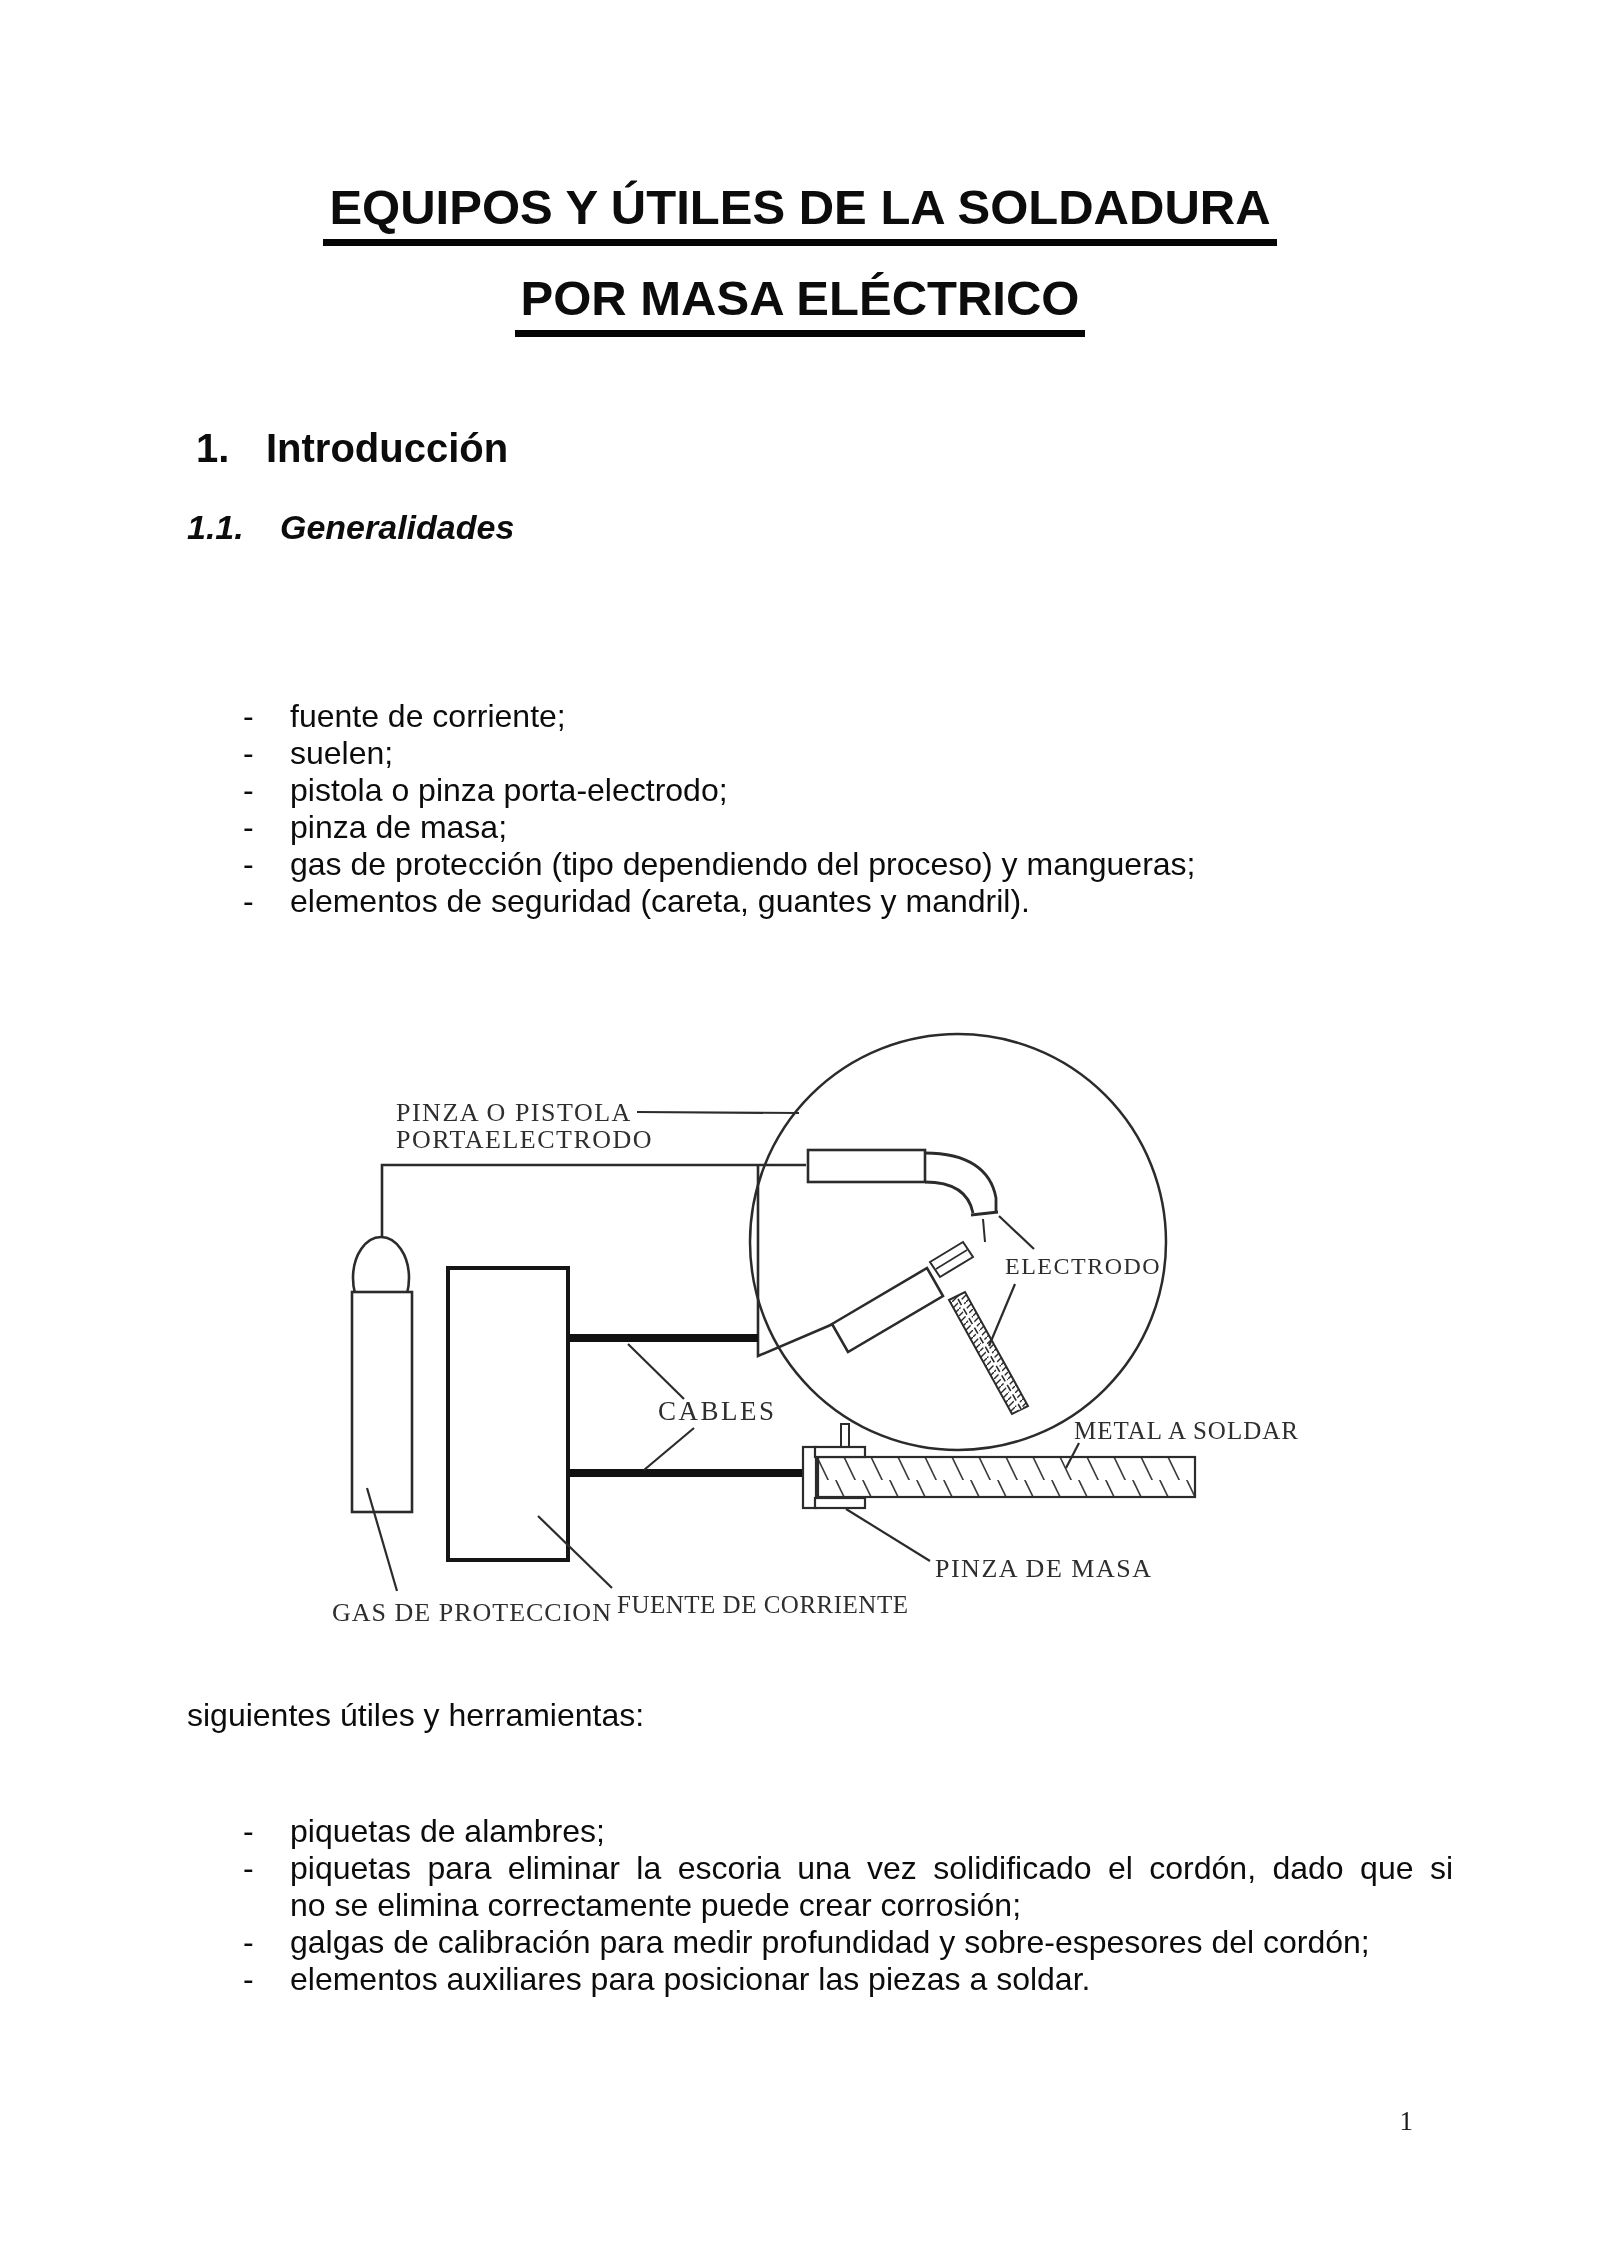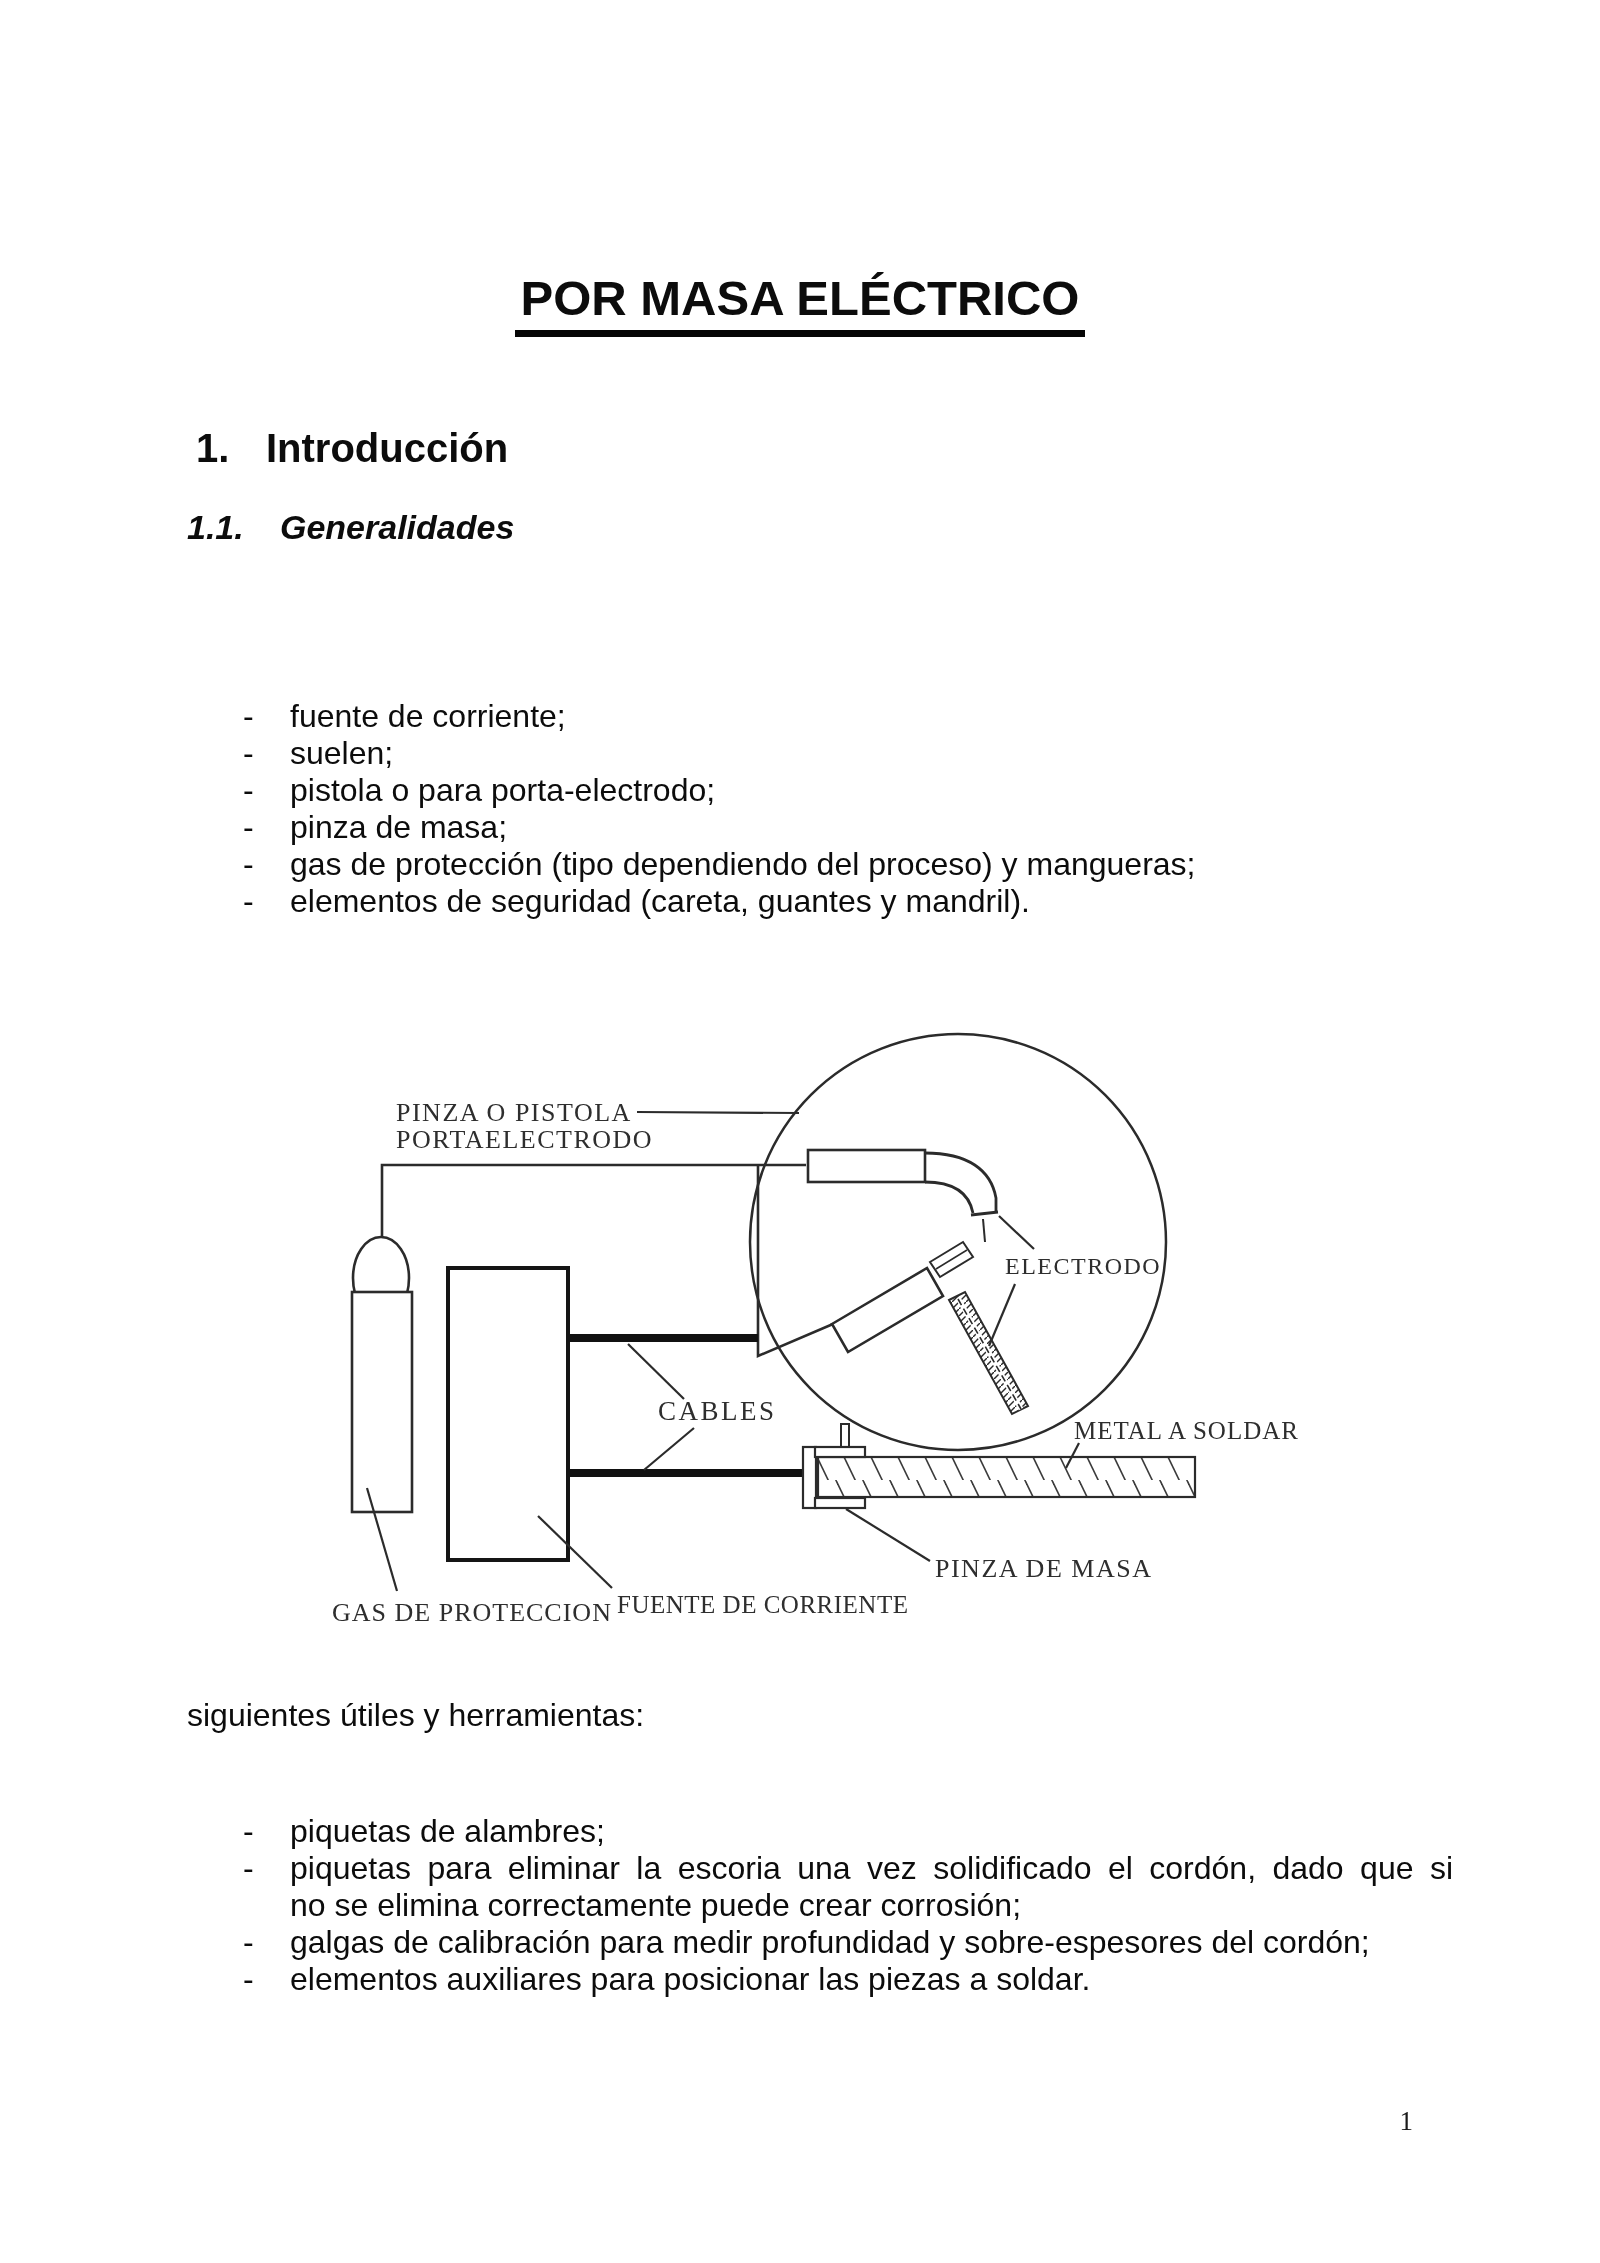--- a/index.html
+++ b/index.html
@@ -50,20 +50,23 @@
     text-align:right;
     font-family:"Liberation Serif",serif;
     font-size:27px;color:#1a1a1a;
   }
 </style>
 </head>
 <body>
 
 <div class="page">
 
+  <div class="abs title-row" style="top:183px;">
+    <span class="tspan">EQUIPOS Y ÚTILES DE LA SOLDADURA</span>
+  </div>
   <div class="abs title-row" style="top:274px;">
     <span class="tspan">POR MASA ELÉCTRICO</span>
   </div>
 
   <div class="abs h1" style="top:428px;">
     <span class="num">1.</span><span>Introducción</span>
   </div>
   <div class="abs h2" style="top:510px;">
     <span class="num">1.1.</span><span>Generalidades</span>
   </div>
@@ -73,21 +76,21 @@
     <div class="li">
       <span class="dash">-</span>
       <span class="txt">fuente de corriente;</span>
     </div>
     <div class="li">
       <span class="dash">-</span>
       <span class="txt">suelen;</span>
     </div>
     <div class="li">
       <span class="dash">-</span>
-      <span class="txt">pistola o para porta-electrodo;</span>
+      <span class="txt">pistola o pinza porta-electrodo;</span>
     </div>
     <div class="li">
       <span class="dash">-</span>
       <span class="txt">pinza de masa;</span>
     </div>
     <div class="li">
       <span class="dash">-</span>
       <span class="txt">gas de protección (tipo dependiendo del proceso) y mangueras;</span>
     </div>
     <div class="li">

